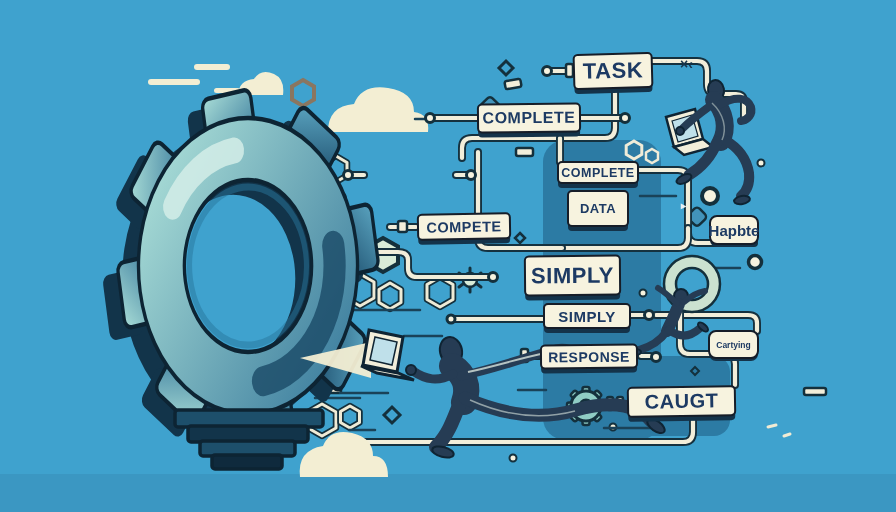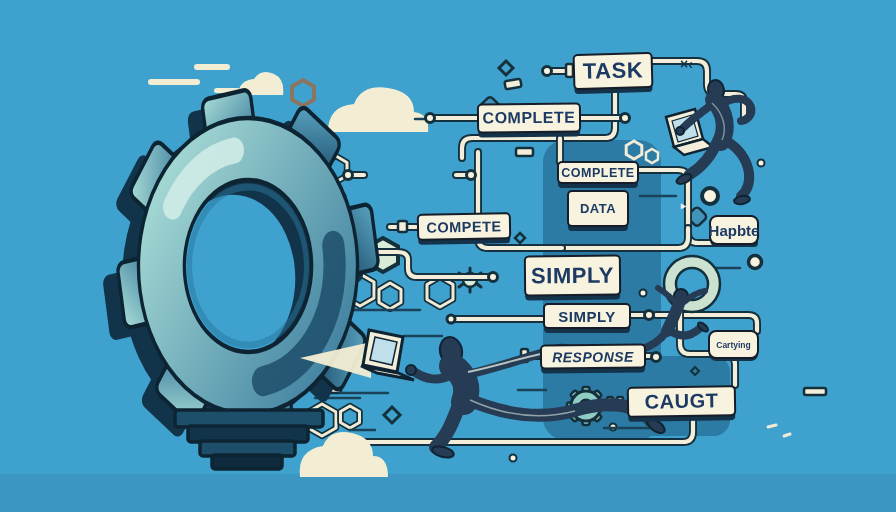--- a/index.html
+++ b/index.html
@@ -363,20 +363,20 @@
   </g>
 </svg>
 
 <div class="lbl" style="left:573px;top:53px;width:80px;height:36px;font-size:22px;transform:rotate(-1.5deg);">TASK</div>
 <div class="lbl" style="left:477px;top:103px;width:104px;height:30px;font-size:16px;transform:rotate(-0.5deg);">COMPLETE</div>
 <div class="lbl" style="left:557px;top:161px;width:82px;height:23px;font-size:12.5px;">COMPLETE</div>
 <div class="lbl" style="left:567px;top:190px;width:62px;height:37px;font-size:13px;">DATA</div>
 <div class="lbl" style="left:417px;top:213px;width:94px;height:27px;font-size:14.5px;transform:rotate(-1deg);">COMPETE</div>
 <div class="lbl" style="left:524px;top:255px;width:97px;height:41px;font-size:22px;transform:rotate(-0.5deg);">SIMPLY</div>
 <div class="lbl" style="left:543px;top:303px;width:88px;height:26px;font-size:15px;">SIMPLY</div>
-<div class="lbl" style="left:540px;top:344px;width:106px;height:25px;font-size:14px;transform:rotate(-0.5deg);font-style:italic;">RESPONSE</div>
+<div class="lbl" style="left:540px;top:344px;width:98px;height:25px;font-size:14px;transform:rotate(-0.5deg);">RESPONSE</div>
 <div class="lbl" style="left:627px;top:386px;width:109px;height:31px;font-size:20px;transform:rotate(-1deg);">CAUGT</div>
 <div class="lbl lbl-soft" style="left:709px;top:215px;width:50px;height:30px;font-size:15px;">Hapbte</div>
 <div class="lbl lbl-soft" style="left:708px;top:282px;width:51px;height:29px;font-size:8.5px;margin-top:48px;">Cartying</div>
 
 <div class="glyph" style="left:680px;top:56px;font-size:14px;color:#17334A;">×‹</div>
 <div class="glyph" style="left:681px;top:200px;font-size:10px;color:#EAF2F4;">▸</div>
 </div>
 
 </body></html>

